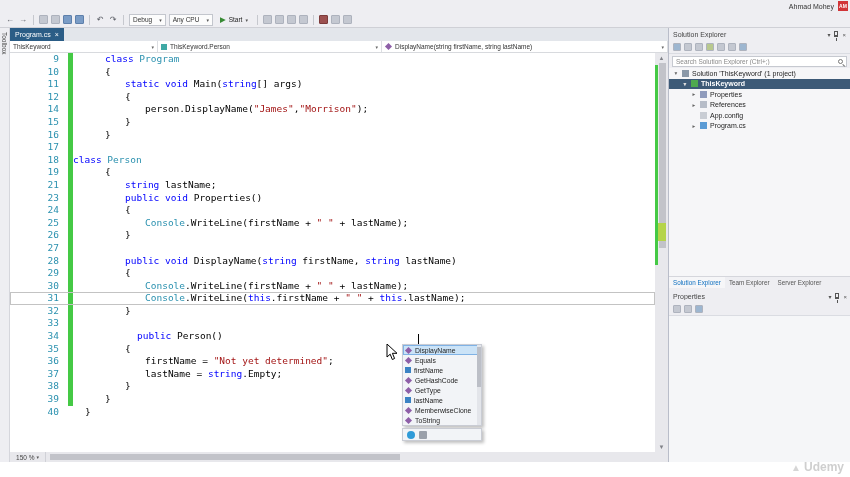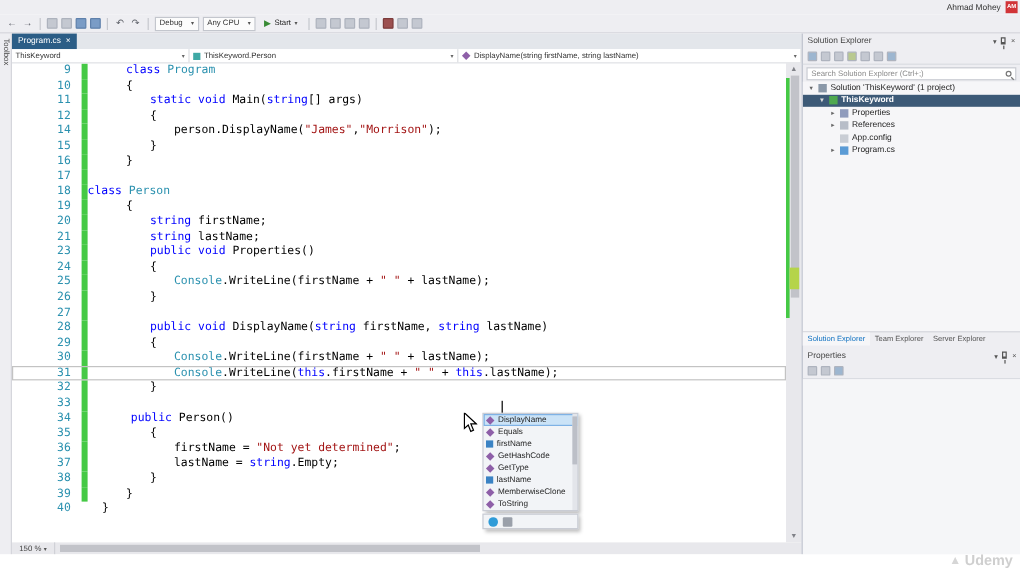--- a/index.html
+++ b/index.html
@@ -191,34 +191,33 @@
         <div class="crow"><span class="ln">9</span><span class="chg on"></span><span class="code" style="padding-left: 32px;"><span class="tok-k">class</span><span class="tok-p"> </span><span class="tok-t">Program</span></span></div>
         <div class="crow"><span class="ln">10</span><span class="chg on"></span><span class="code" style="padding-left: 32px;"><span class="tok-p">{</span></span></div>
         <div class="crow"><span class="ln">11</span><span class="chg on"></span><span class="code" style="padding-left: 52px;"><span class="tok-k">static</span><span class="tok-p"> </span><span class="tok-k">void</span><span class="tok-p"> Main(</span><span class="tok-k">string</span><span class="tok-p">[] args)</span></span></div>
         <div class="crow"><span class="ln">12</span><span class="chg on"></span><span class="code" style="padding-left: 52px;"><span class="tok-p">{</span></span></div>
         <div class="crow"><span class="ln">14</span><span class="chg on"></span><span class="code" style="padding-left: 72px;"><span class="tok-p">person.DisplayName(</span><span class="tok-s">"James"</span><span class="tok-p">,</span><span class="tok-s">"Morrison"</span><span class="tok-p">);</span></span></div>
         <div class="crow"><span class="ln">15</span><span class="chg on"></span><span class="code" style="padding-left: 52px;"><span class="tok-p">}</span></span></div>
         <div class="crow"><span class="ln">16</span><span class="chg on"></span><span class="code" style="padding-left: 32px;"><span class="tok-p">}</span></span></div>
         <div class="crow"><span class="ln">17</span><span class="chg on"></span><span class="code" style="padding-left: 32px;"></span></div>
         <div class="crow"><span class="ln">18</span><span class="chg on"></span><span class="code" style=""><span class="tok-k">class</span><span class="tok-p"> </span><span class="tok-t">Person</span></span></div>
         <div class="crow"><span class="ln">19</span><span class="chg on"></span><span class="code" style="padding-left: 32px;"><span class="tok-p">{</span></span></div>
-        <div class="crow"><span class="ln">20</span><span class="chg on"></span><span class="code" style="padding-left: 52px;"><span class="tok-k">string</span><span class="tok-p"> firstName;</span></span></div>
         <div class="crow"><span class="ln">21</span><span class="chg on"></span><span class="code" style="padding-left: 52px;"><span class="tok-k">string</span><span class="tok-p"> lastName;</span></span></div>
         <div class="crow"><span class="ln">23</span><span class="chg on"></span><span class="code" style="padding-left: 52px;"><span class="tok-k">public</span><span class="tok-p"> </span><span class="tok-k">void</span><span class="tok-p"> Properties()</span></span></div>
         <div class="crow"><span class="ln">24</span><span class="chg on"></span><span class="code" style="padding-left: 52px;"><span class="tok-p">{</span></span></div>
         <div class="crow"><span class="ln">25</span><span class="chg on"></span><span class="code" style="padding-left: 72px;"><span class="tok-t">Console</span><span class="tok-p">.WriteLine(firstName + </span><span class="tok-s">" "</span><span class="tok-p"> + lastName);</span></span></div>
         <div class="crow"><span class="ln">26</span><span class="chg on"></span><span class="code" style="padding-left: 52px;"><span class="tok-p">}</span></span></div>
         <div class="crow"><span class="ln">27</span><span class="chg on"></span><span class="code" style="padding-left: 52px;"></span></div>
         <div class="crow"><span class="ln">28</span><span class="chg on"></span><span class="code" style="padding-left: 52px;"><span class="tok-k">public</span><span class="tok-p"> </span><span class="tok-k">void</span><span class="tok-p"> DisplayName(</span><span class="tok-k">string</span><span class="tok-p"> firstName, </span><span class="tok-k">string</span><span class="tok-p"> lastName)</span></span></div>
         <div class="crow"><span class="ln">29</span><span class="chg on"></span><span class="code" style="padding-left: 52px;"><span class="tok-p">{</span></span></div>
         <div class="crow"><span class="ln">30</span><span class="chg on"></span><span class="code" style="padding-left: 72px;"><span class="tok-t">Console</span><span class="tok-p">.WriteLine(firstName + </span><span class="tok-s">" "</span><span class="tok-p"> + lastName);</span></span></div>
         <div class="crow cur"><span class="ln">31</span><span class="chg on"></span><span class="code" style="padding-left: 72px;"><span class="tok-t">Console</span><span class="tok-p">.WriteLine(</span><span class="tok-k">this</span><span class="tok-p">.firstName + </span><span class="tok-s">" "</span><span class="tok-p"> + </span><span class="tok-k">this</span><span class="tok-p">.lastName);</span></span></div>
         <div class="crow"><span class="ln">32</span><span class="chg on"></span><span class="code" style="padding-left: 52px;"><span class="tok-p">}</span></span></div>
         <div class="crow"><span class="ln">33</span><span class="chg on"></span><span class="code" style="padding-left: 52px;"></span></div>
-        <div class="crow"><span class="ln">34</span><span class="chg on"></span><span class="code" style="padding-left: 36px;"><span class="tok-k">public</span><span class="tok-p"> Person()</span></span></div>
+        <div class="crow"><span class="ln">34</span><span class="chg on"></span><span class="code" style="padding-left: 64px;"><span class="tok-k">public</span><span class="tok-p"> Person()</span></span></div>
         <div class="crow"><span class="ln">35</span><span class="chg on"></span><span class="code" style="padding-left: 52px;"><span class="tok-p">{</span></span></div>
         <div class="crow"><span class="ln">36</span><span class="chg on"></span><span class="code" style="padding-left: 72px;"><span class="tok-p">firstName = </span><span class="tok-s">"Not yet determined"</span><span class="tok-p">;</span></span></div>
         <div class="crow"><span class="ln">37</span><span class="chg on"></span><span class="code" style="padding-left: 72px;"><span class="tok-p">lastName = </span><span class="tok-k">string</span><span class="tok-p">.Empty;</span></span></div>
         <div class="crow"><span class="ln">38</span><span class="chg on"></span><span class="code" style="padding-left: 52px;"><span class="tok-p">}</span></span></div>
         <div class="crow"><span class="ln">39</span><span class="chg on"></span><span class="code" style="padding-left: 32px;"><span class="tok-p">}</span></span></div>
         <div class="crow"><span class="ln">40</span><span class="chg"></span><span class="code" style="padding-left: 12px;"><span class="tok-p">}</span></span></div>
       </div>
   </div>
   <div id="caret"></div>
 

